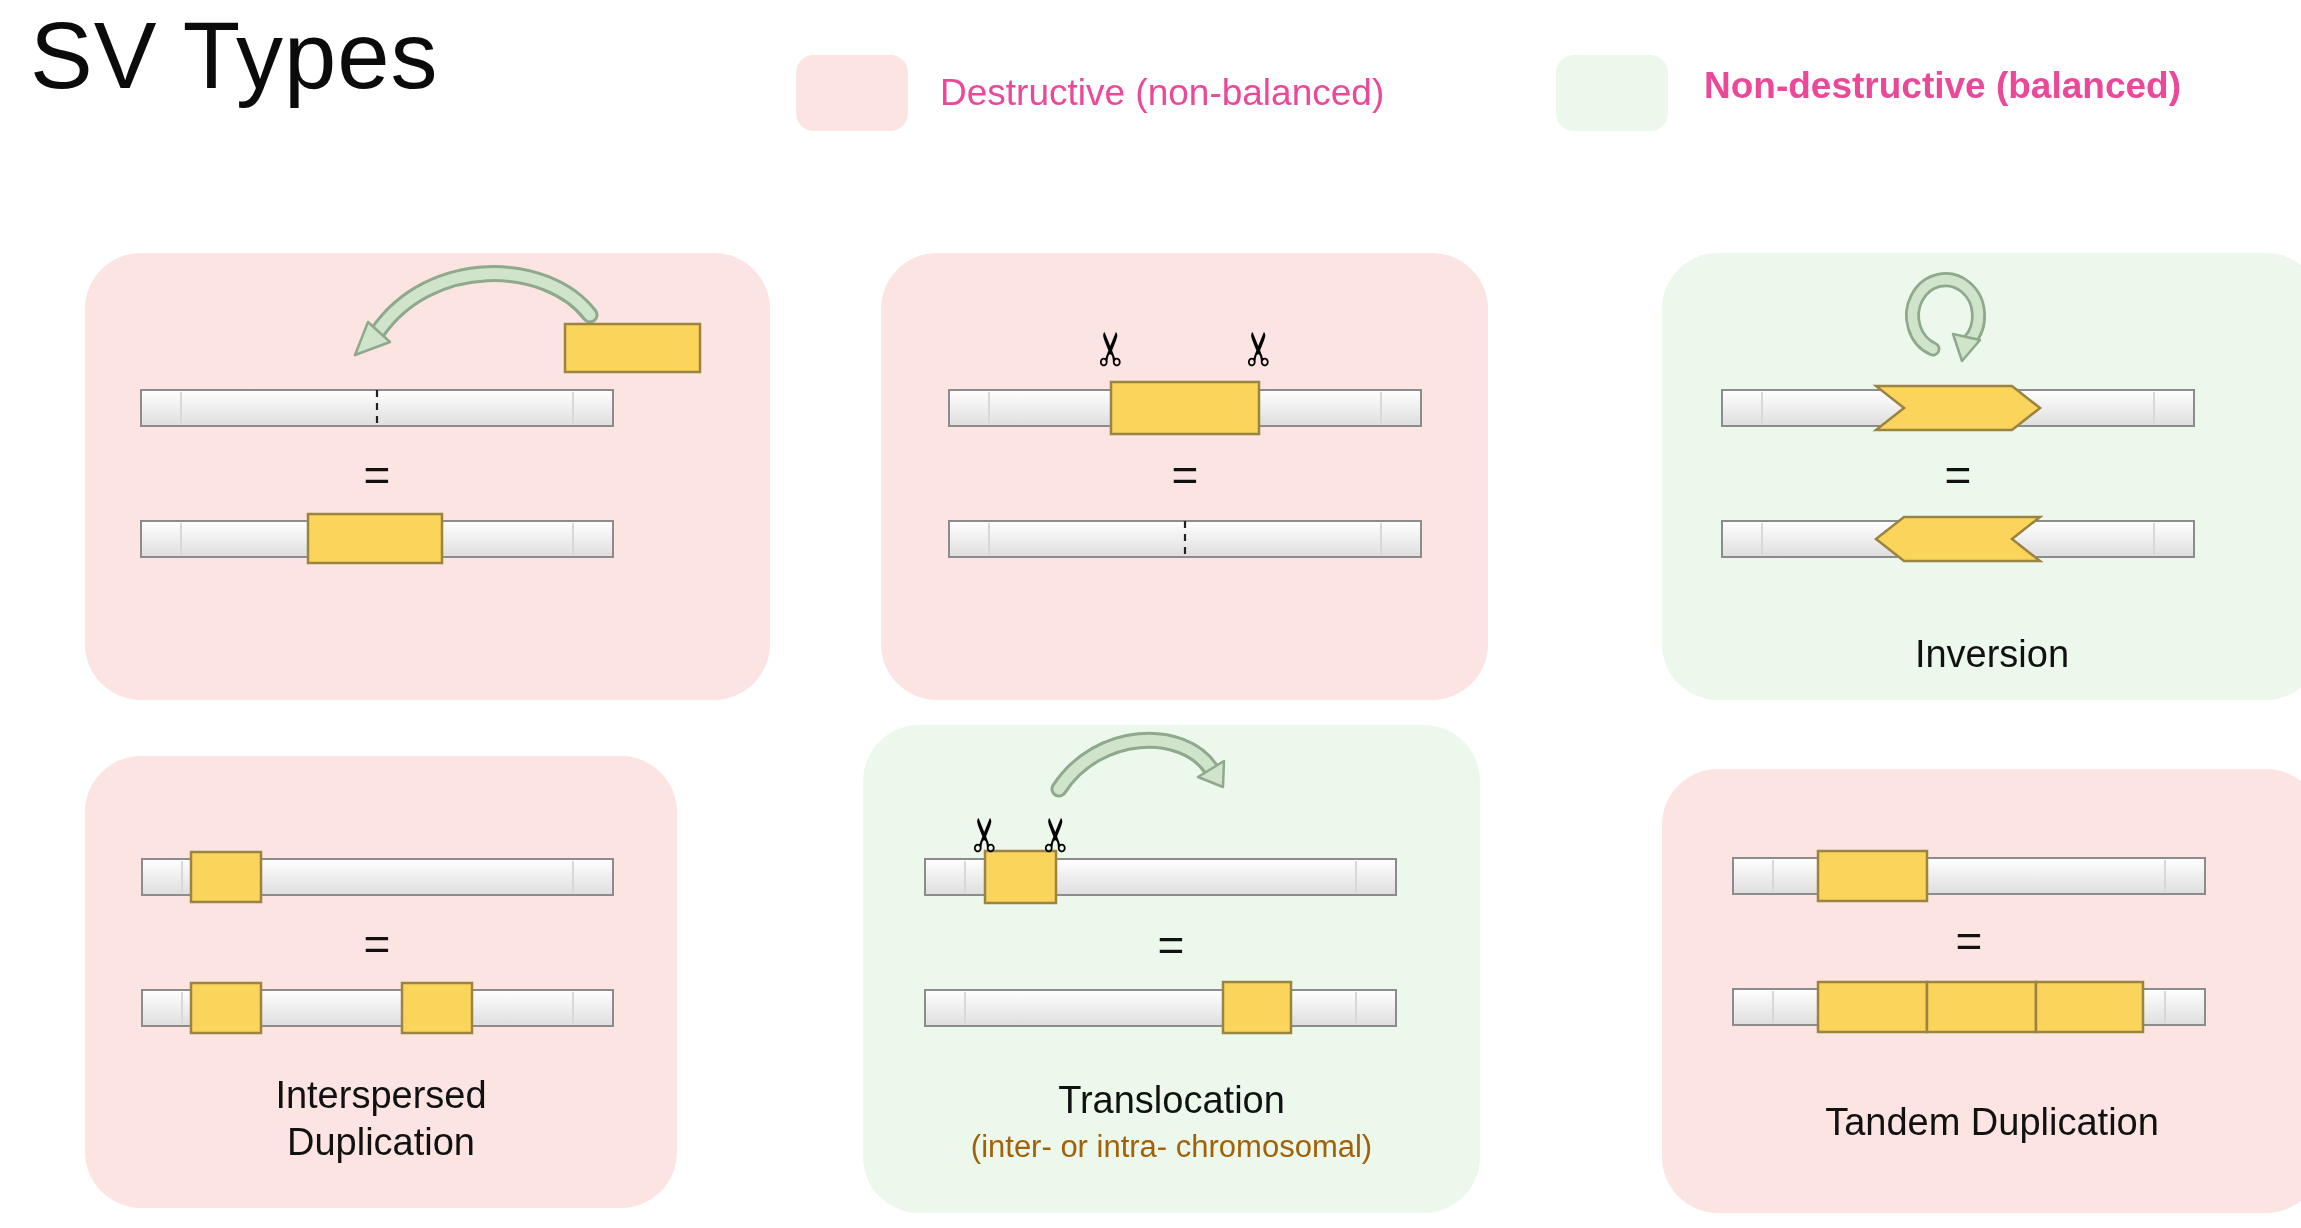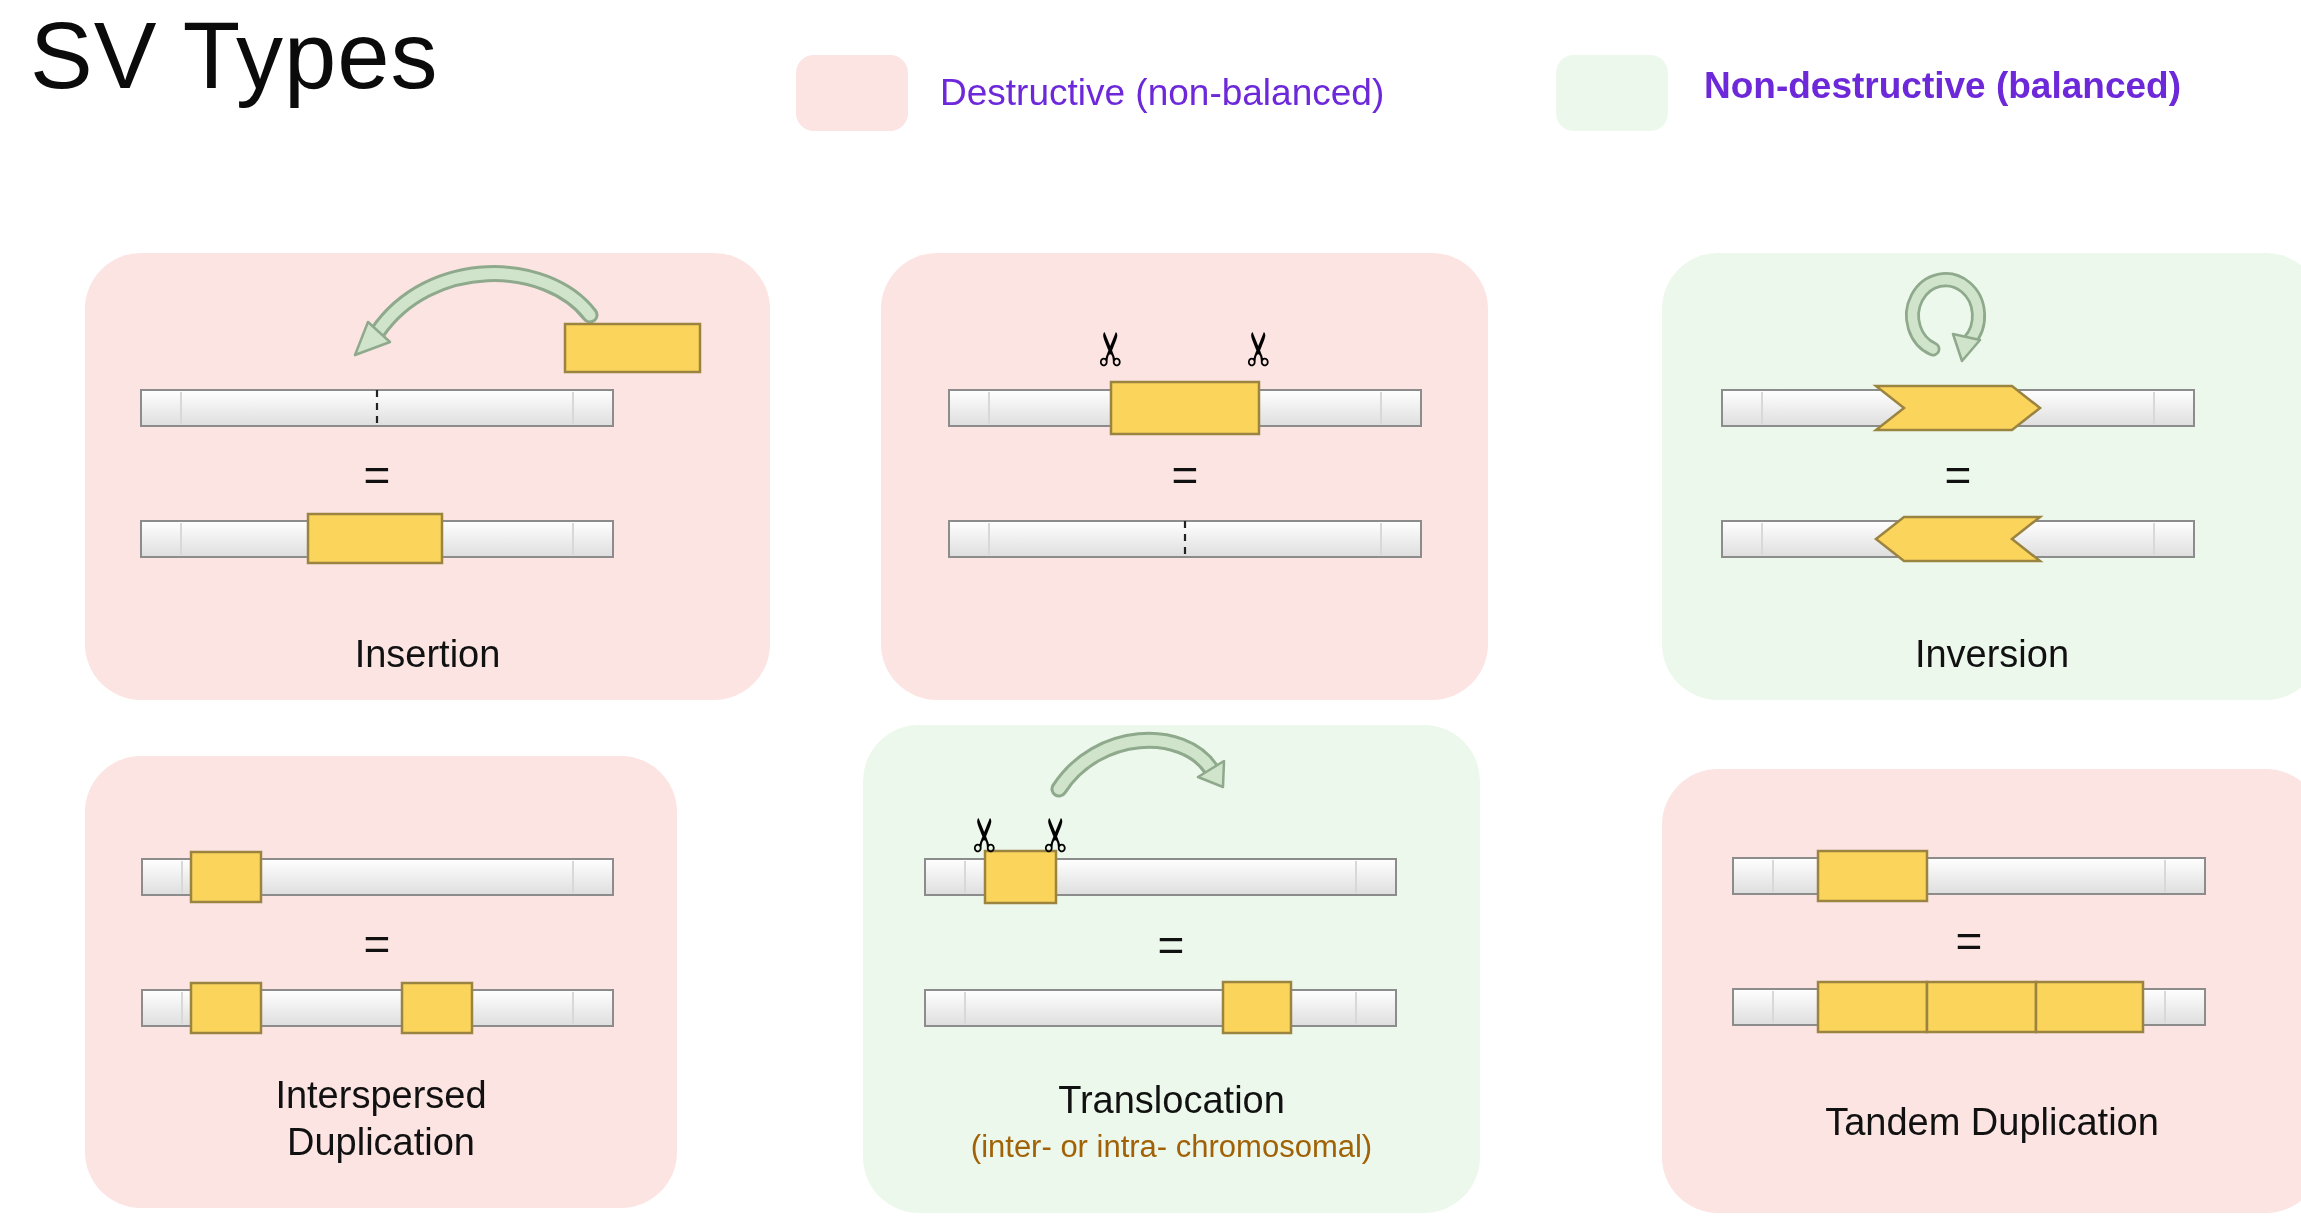--- a/index.html
+++ b/index.html
@@ -9,21 +9,21 @@
     font-family:"Liberation Sans","DejaVu Sans",sans-serif;
     padding-left:36px;
   }
   .page-title{
     position:absolute;left:30px;top:2px;margin:0;
     font-size:94px;font-weight:400;letter-spacing:1px;color:#0b0b0b;
   }
   .swatch{position:absolute;width:112px;height:76px;border-radius:18px;}
   .swatch.pink{background:#fbe4e2;}
   .swatch.green{background:#ecf8ec;}
-  .legend-label{position:absolute;font-size:37px;color:#6d28d9;white-space:nowrap;}
+  .legend-label{position:absolute;font-size:37px;color:#ec4899;white-space:nowrap;}
   .card{position:absolute;border-radius:56px;}
   .card.pink{background:#fbe4e2;}
   .card.green{background:#edf8ec;}
   .art{position:absolute;left:0;top:0;display:block;}
   .equals{
     position:absolute;width:80px;text-align:center;
     font-size:46px;font-weight:400;color:#111;line-height:52px;
   }
   .scissors{
     position:absolute;width:54px;height:54px;text-align:center;
@@ -77,21 +77,20 @@
         <line x1="292" y1="137" x2="292" y2="173" stroke="#222" stroke-width="2.2" stroke-dasharray="7 6"></line>
       </g>
       <g>
         <rect x="56" y="268" width="472" height="36" fill="url(#barGrad)" stroke="#8c8c8c" stroke-width="2"></rect>
         <line x1="96" y1="270" x2="96" y2="302" stroke="#d8d8d8" stroke-width="2"></line>
         <line x1="488" y1="270" x2="488" y2="302" stroke="#d8d8d8" stroke-width="2"></line>
         <rect x="223" y="261" width="134" height="49" fill="#fbd45c" stroke="#9a8440" stroke-width="2.5"></rect>
       </g>
     </svg>
     <span class="equals" style="left:252px;top:196px;">=</span>
-    <div class="card-label" style="top:378px;">Insertion</div>
   </div>
 
   <div class="card pink" style="left:881px;top:253px;width:607px;height:447px;">
     <svg class="art" width="607" height="447">
       <g>
         <rect x="68" y="137" width="472" height="36" fill="url(#barGrad)" stroke="#8c8c8c" stroke-width="2"></rect>
         <line x1="108" y1="139" x2="108" y2="171" stroke="#d8d8d8" stroke-width="2"></line>
         <line x1="500" y1="139" x2="500" y2="171" stroke="#d8d8d8" stroke-width="2"></line>
         <rect x="230" y="129" width="148" height="52" fill="#fbd45c" stroke="#9a8440" stroke-width="2.5"></rect>
       </g>

